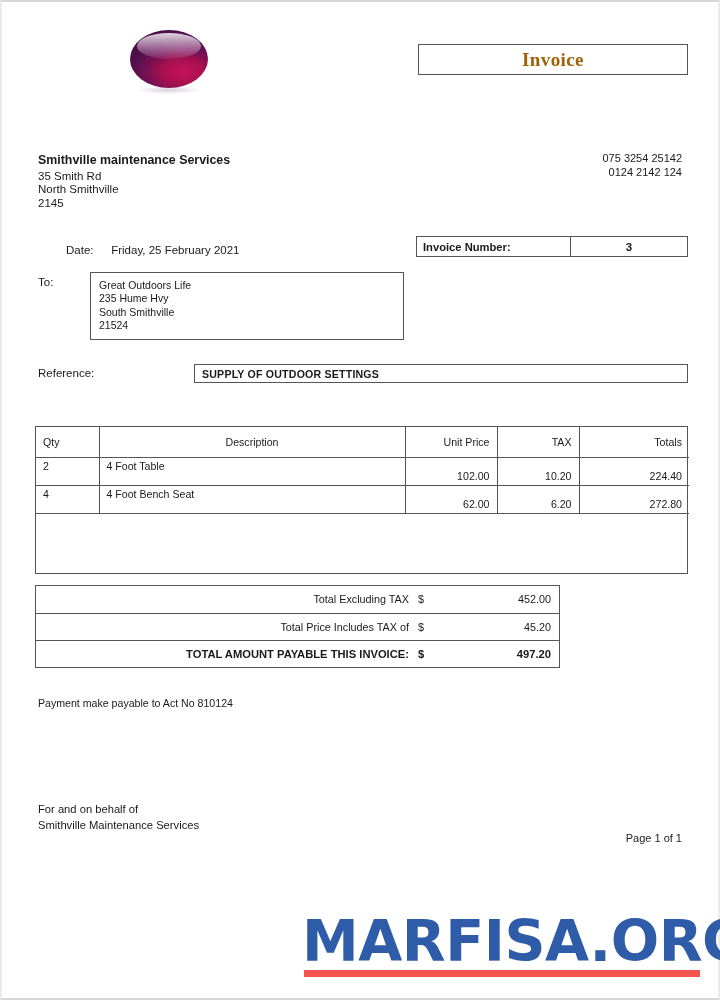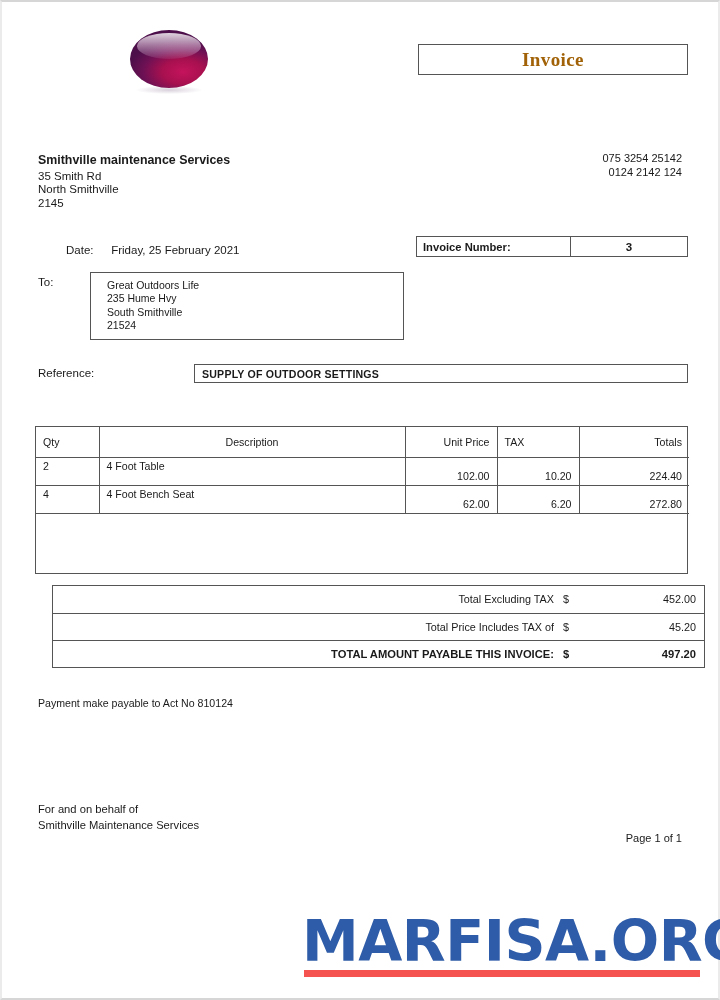--- a/index.html
+++ b/index.html
@@ -148,21 +148,21 @@
   .to-label {
     position: absolute;
     left: 36px; top: 274px;
     font-size: 11.5px;
   }
   .to-box {
     position: absolute;
     left: 88px; top: 270px;
     width: 314px; height: 68px;
     border: 1.4px solid #555;
-    padding: 6px 0 0 16px;
+    padding: 6px 0 0 8px;
     font-size: 10.5px;
     line-height: 13.4px;
     color: #1a1a1a;
   }
 
   
   .ref-label {
     position: absolute;
     left: 36px; top: 365px;
     font-size: 11.5px;
@@ -194,37 +194,37 @@
     font-weight: normal;
     font-size: 10.6px;
     color: #1a1a1a;
     padding: 0 7px;
   }
   .items th:last-child, .items td:last-child { border-right: none; }
   .items thead th { height: 30px; vertical-align: middle; }
   .col-qty   { width: 63px; text-align: left; }
   .col-desc  { width: 306px; text-align: center; }
   .col-unit  { width: 92px; text-align: right; }
-  .col-tax   { width: 82px; text-align: left; }
+  .col-tax   { width: 82px; text-align: right; }
   .col-tot   { width: 110px; text-align: right; }
   .items tbody td { height: 28px; }
   .items tbody td.qty  { text-align: left; vertical-align: top; padding-top: 2px; }
   .items tbody td.desc { text-align: left; vertical-align: top; padding-top: 2px; }
   .items tbody td.num  { text-align: right; vertical-align: bottom; padding-bottom: 3px; }
   .items tbody tr.blank td {
     height: 60px;
     border-right: none;
     border-bottom: none;
   }
 
   
   .totals {
     position: absolute;
-    left: 50px; top: 583px;
-    width: 653px;
+    left: 33px; top: 583px;
+    width: 525px;
     border: 1.4px solid #555;
   }
   .totals table { width: 100%; border-collapse: collapse; table-layout: fixed; }
   .totals td {
     border-bottom: 1.2px solid #555;
     font-size: 10.8px;
     height: 27px;
     color: #1a1a1a;
   }
   .totals tr:last-child td { border-bottom: none; }

